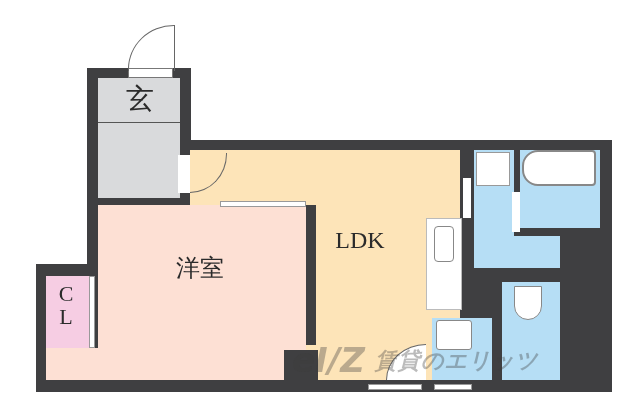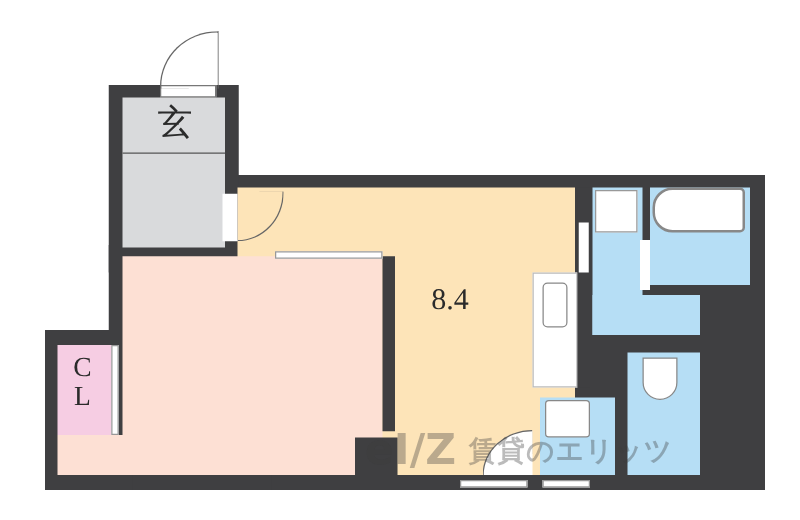--- a/index.html
+++ b/index.html
@@ -1,55 +1,56 @@
 <!DOCTYPE html>
 <html><head>
 <meta charset="utf-8">
 <style>
   html,body{margin:0;padding:0;background:#ffffff;}
   body{width:640px;height:416px;position:relative;overflow:hidden;font-family:"Liberation Serif","DejaVu Serif",serif;}
   .abs{position:absolute;box-sizing:border-box;}
   .wall{background:#3f3f41;}
   .lbl{position:absolute;color:#2b2b2b;text-align:center;line-height:1.05;}
-  .wm{position:absolute;font-family:"DejaVu Sans",sans-serif;font-weight:bold;color:rgba(60,60,60,0.35);}
+  .wm{position:absolute;font-family:"DejaVu Sans",sans-serif;font-weight:bold;color:rgba(60,60,60,0.35);font-style:italic;}
 </style>
 </head>
 <body>
 
 <div class="abs" style="left:0;top:0;width:640px;height:416px;">
 
   <div class="abs wall" style="left:180px;top:140px;width:432px;height:252px;"></div>
   <div class="abs wall" style="left:87px;top:68px;width:104px;height:150px;"></div>
   <div class="abs wall" style="left:87px;top:196px;width:130px;height:196px;"></div>
   <div class="abs wall" style="left:36px;top:264px;width:70px;height:128px;"></div>
 
   <div class="abs" style="left:98px;top:78px;width:82px;height:120px;background:#d9dadc;"></div>
   <div class="abs" style="left:98px;top:122px;width:82px;height:1px;background:#555;"></div>
   <div class="lbl" style="left:120px;top:84px;width:40px;font-size:28px;">玄</div>
 
   <div class="abs" style="left:128px;top:68px;width:45px;height:10px;background:#fff;border:1px solid #777;"></div>
   <div class="abs" style="left:128px;top:25px;width:47px;height:46px;border-top:1px solid #666;border-left:1px solid #666;border-right:1px solid #666;border-top-left-radius:46px 44px;"></div>
 
   <div class="abs" style="left:190px;top:150px;width:270px;height:230px;background:#fde4b8;"></div>
   <div class="lbl" style="left:320px;top:228px;width:80px;font-size:24px;">
-    <div>8.4</div>
+    <div>LDK</div>
   </div>
 
   <div class="abs" style="left:178px;top:155px;width:12px;height:38px;background:#fff;"></div>
   <div class="abs" style="left:190px;top:153px;width:37px;height:40px;border:1px solid #666;border-left:none;border-top:none;border-bottom-right-radius:38px 40px;"></div>
 
   <div class="abs" style="left:426px;top:218px;width:36px;height:92px;background:#fff;border:1px solid #bbb;"></div>
   <div class="abs" style="left:434px;top:226px;width:20px;height:36px;border:1.5px solid #888;border-radius:4px;"></div>
   <div class="abs wall" style="left:462px;top:150px;width:10px;height:160px;"></div>
   <div class="abs" style="left:463px;top:178px;width:8px;height:40px;background:#fff;"></div>
 
   <div class="abs" style="left:98px;top:205px;width:208px;height:175px;background:#fde0d4;"></div>
   <div class="abs wall" style="left:306px;top:205px;width:10px;height:140px;"></div>
   <div class="abs" style="left:220px;top:201px;width:86px;height:6px;background:#fff;border:1px solid #999;"></div>
   <div class="lbl" style="left:150px;top:256px;width:100px;font-size:24px;">
+    <div>洋室</div>
   </div>
   <div class="abs wall" style="left:284px;top:350px;width:34px;height:30px;"></div>
 
   <div class="abs" style="left:46px;top:276px;width:44px;height:72px;background:#f6cde3;"></div>
   <div class="abs" style="left:89px;top:276px;width:6px;height:72px;background:#fff;border:1px solid #999;"></div>
   <div class="lbl" style="left:46px;top:282px;width:40px;font-size:22px;">
     <div>C</div>
     <div>L</div>
   </div>
   <div class="abs" style="left:46px;top:348px;width:60px;height:32px;background:#fde0d4;"></div>

